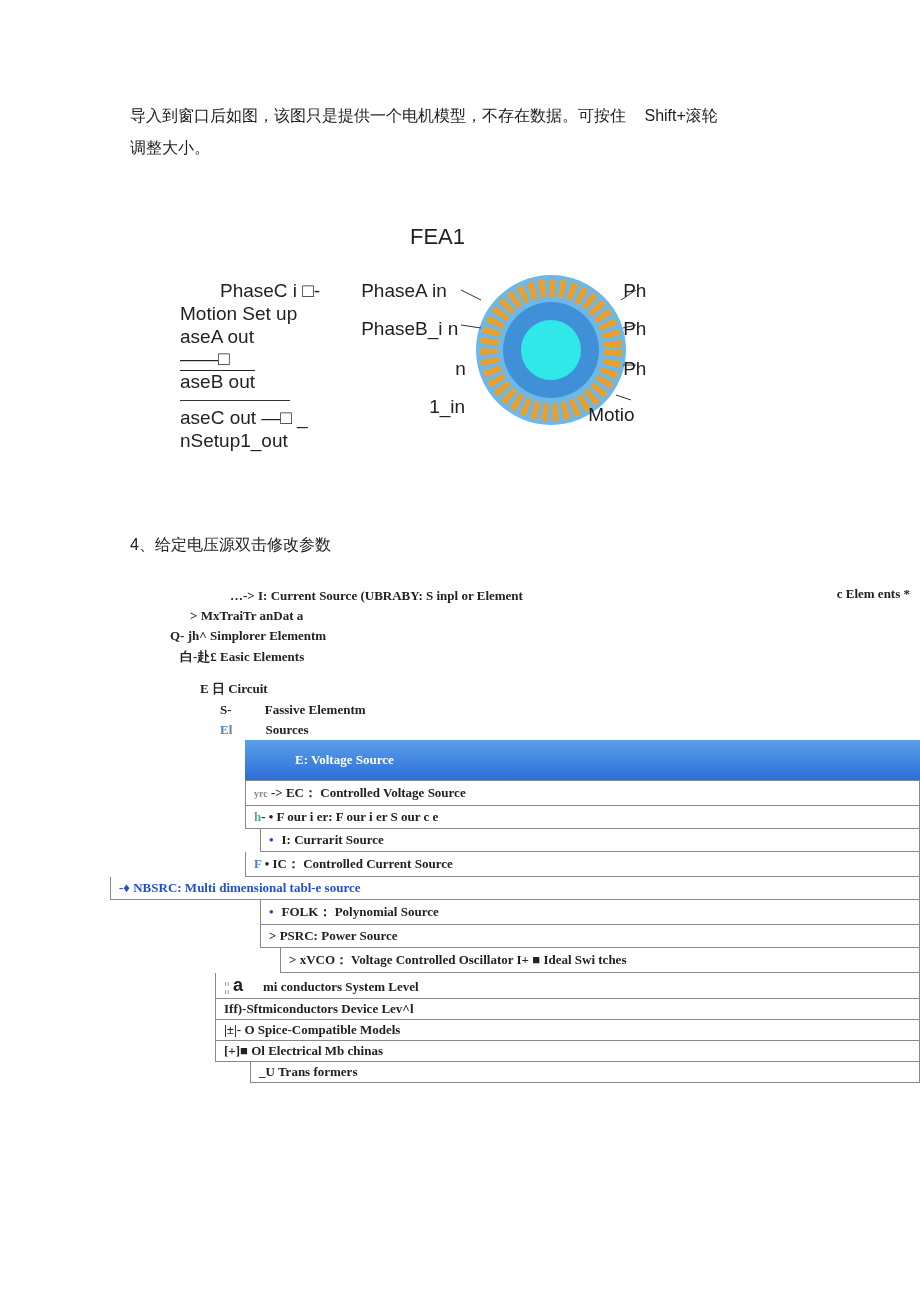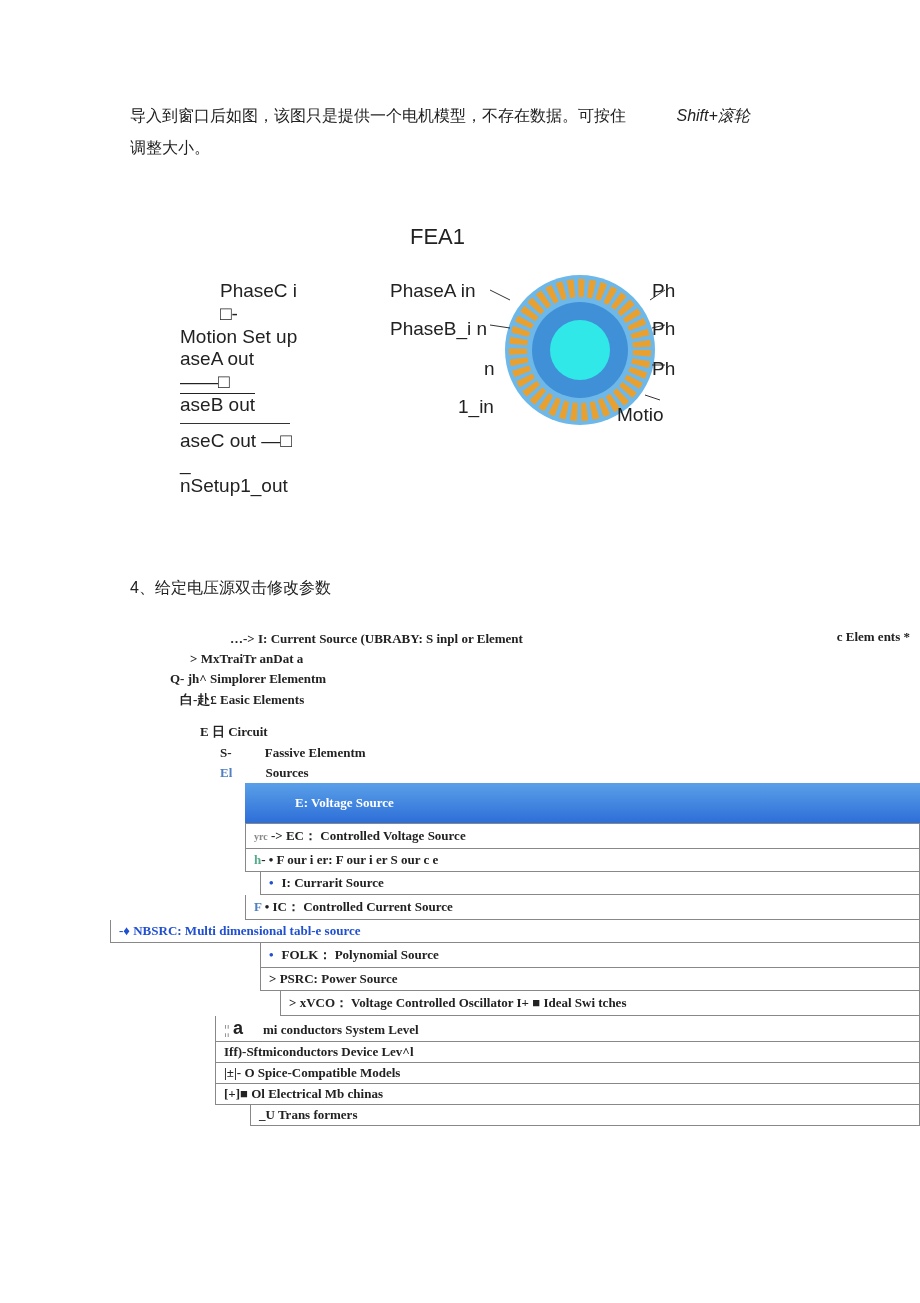--- a/index.html
+++ b/index.html
@@ -5,29 +5,29 @@
     * { box-sizing: border-box; margin: 0; padding: 0; }
     body {
       font-family: "Microsoft YaHei", Arial, sans-serif;
       background: #fff;
       width: 920px;
       padding: 100px 130px 40px 130px;
       font-size: 15px;
       color: #222;
     }
     .intro-text { line-height: 2; font-size: 16px; }
-    .intro-text .shift { margin-left: 46px; font-style: italic; }
+    .intro-text .shift { margin-left: 14px; }
     .fea-title {
       font-family: Arial, sans-serif;
       font-size: 22px;
       margin: 60px 0 30px 280px;
     }
     .diagram-row {
       display: flex;
-      gap: 84px;
+      gap: 41px;
       margin-bottom: 80px;
     }
     .left-diagram {
       font-family: Arial, sans-serif;
       font-size: 19px;
       line-height: 1.2;
       margin-left: 50px;
     }
     .right-diagram {
       position: relative;

